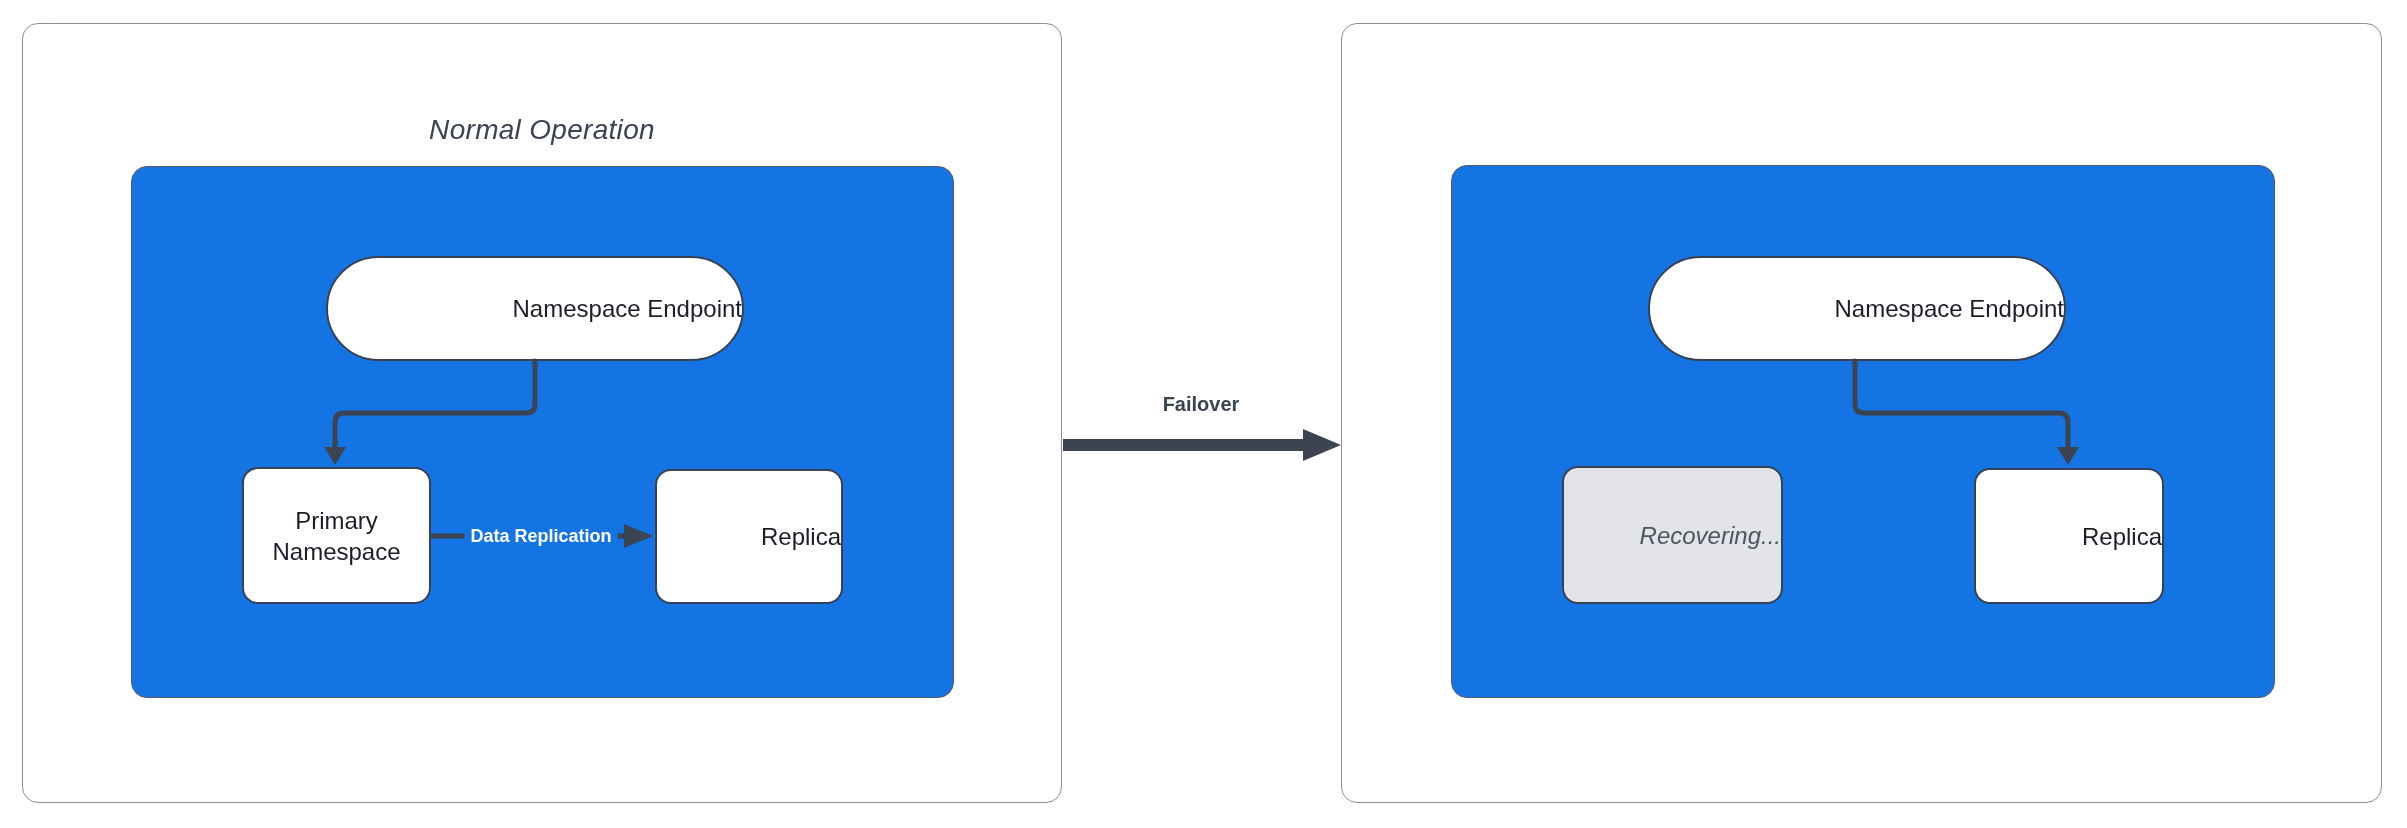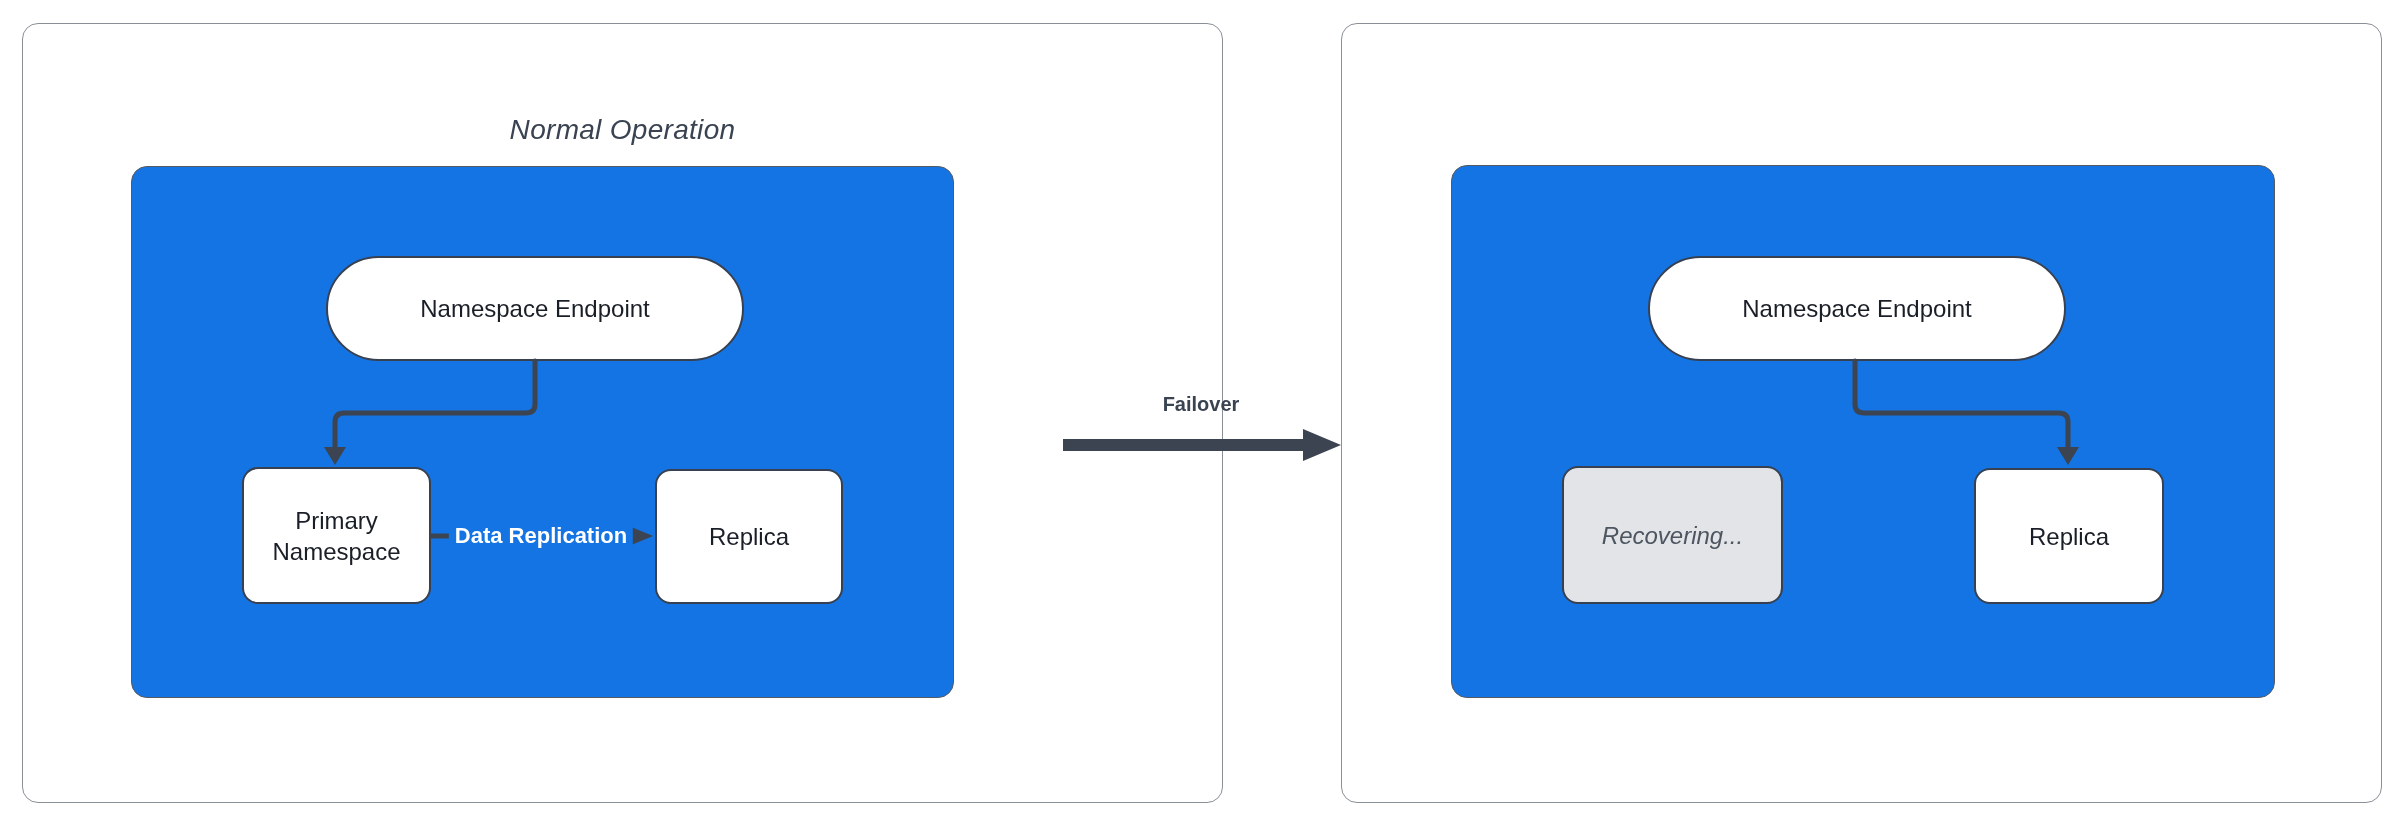--- a/index.html
+++ b/index.html
@@ -16,52 +16,52 @@
     --disabled-text:#4C5560;
     --edge-label-on-blue:#FFFFFF;
   }
   *{box-sizing:border-box;margin:0;padding:0;}
   html,body{background:var(--page-bg);}
   body{font-family:"Liberation Sans","DejaVu Sans",sans-serif;}
   .canvas{position:relative;width:2407px;height:828px;background:var(--page-bg);overflow:hidden;}
 
   .panel{position:absolute;top:23px;height:780px;background:var(--page-bg);
          border:1px solid var(--panel-border);border-radius:16px;}
-  .panel-left{left:22px;width:1201px;}
+  .panel-left{left:22px;width:1040px;}
   .panel-right{left:1341px;width:1041px;}
 
   .panel-title{position:absolute;left:0;right:0;top:90px;text-align:center;
                font-size:28px;font-style:italic;color:var(--title-text);letter-spacing:.3px;}
 
   .container-box{position:absolute;background:var(--container-fill);
                  border:1px solid var(--container-border);border-radius:16px;}
   .panel-left  .container-box{left:108px;top:142px;width:823px;height:532px;}
   .panel-right .container-box{left:109px;top:141px;width:824px;height:533px;}
 
-  .node{position:absolute;display:flex;align-items:center;justify-content:center;
+  .node{position:absolute;display:flex;align-items:center;justify-content:flex-end;
         text-align:center;background:var(--node-fill);border:2px solid var(--node-border);
         color:var(--node-text);font-size:24px;line-height:31px;}
   .pill{border-radius:53px;width:418px;height:105px;}
   .panel-left  .pill{left:303px;top:232px;}
   .panel-right .pill{left:306px;top:232px;}
   .rect{border-radius:16px;}
   .node-primary  {left:219px;top:443px;width:189px;height:137px;padding:0 18px;}
   .node-replica-l{left:632px;top:445px;width:188px;height:135px;}
   .node-recovering{left:220px;top:442px;width:221px;height:138px;
                    background:var(--disabled-fill);color:var(--disabled-text);font-style:italic;}
   .node-replica-r{left:632px;top:444px;width:190px;height:136px;}
 
   .connector-layer{position:absolute;left:0;top:0;width:2407px;height:828px;pointer-events:none;}
   .connector-layer path{fill:none;stroke:var(--connector);stroke-width:5;stroke-linecap:round;}
   .connector-layer .thick{stroke-width:12;stroke-linecap:butt;}
   .connector-layer polygon{fill:var(--connector);}
 
   .edge-label{position:absolute;left:541px;top:536px;transform:translate(-50%,-50%);
               background:var(--container-fill);color:var(--edge-label-on-blue);
-              font-size:22px;font-weight:bold;padding:2px 6px;white-space:nowrap;}
+              font-size:18px;font-weight:bold;padding:2px 6px;white-space:nowrap;}
   .transition-label{position:absolute;left:1201px;top:404px;transform:translate(-50%,-50%);
               color:var(--title-text);font-size:20px;white-space:nowrap;font-weight:bold;}
 </style>
 </head>
 <body>
 
 <div class="canvas">
 
   <div class="panel panel-left">
     <div class="panel-title">Normal Operation</div>

